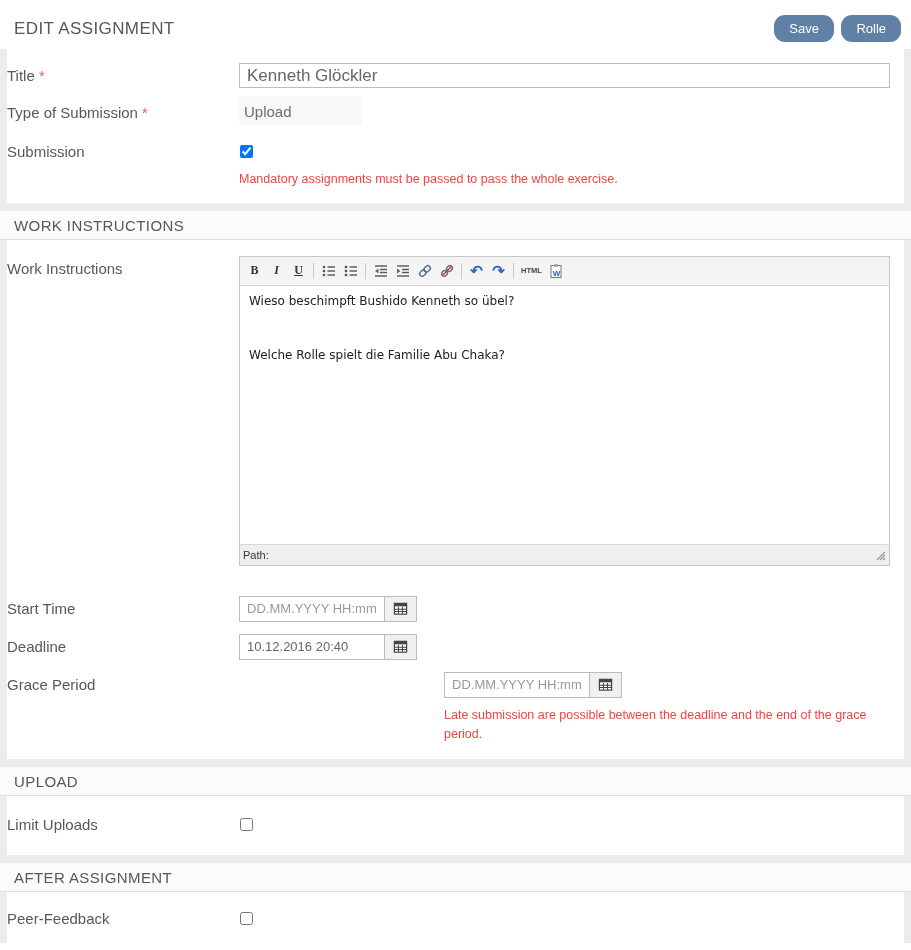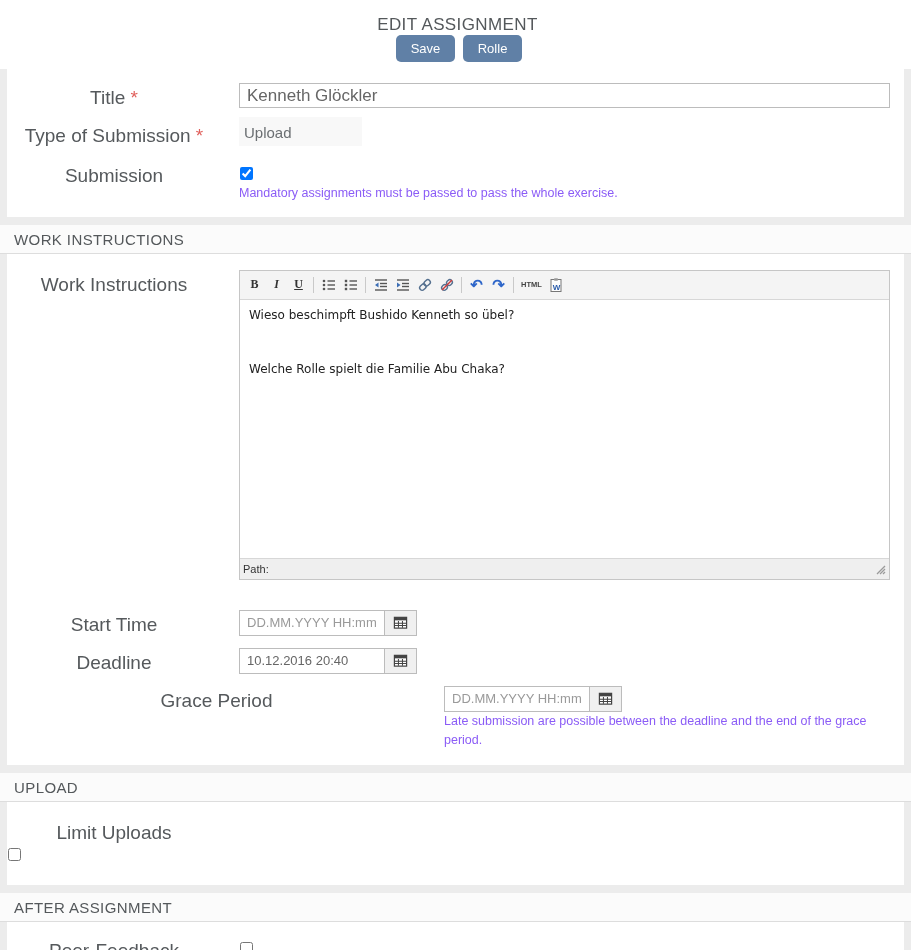--- a/index.html
+++ b/index.html
@@ -5,48 +5,48 @@
   html,body{margin:0;padding:0;}
   body{
     width:911px;
     background:#ffffff;
     font-family:"Liberation Sans", sans-serif;
     -webkit-font-smoothing:antialiased;
   }
   
   .form-head{
     display:flex;justify-content:space-between;align-items:center;
-    padding:15px 10px 7px 14px;background:#fff;flex-direction:column;
+    padding:15px 10px 7px 14px;background:#fff;
   }
   .page-title{
     font-size:17px;font-weight:400;color:#54585b;letter-spacing:.4px;margin:0;
   }
   .btn{
-    background:#6080a6;color:#fff;border:0;border-radius:5px;
+    background:#6080a6;color:#fff;border:0;border-radius:11px;
     font-family:"Liberation Sans",sans-serif;font-size:13px;
     padding:6px 15px;margin-left:3px;cursor:pointer;
   }
   
   .form-area{background:#ececec;padding-bottom:0;}
   .section-body{background:#fff;margin:0 7px;padding:6px 0 8px;}
   .section-head{
     margin-top:8px;background:#fbfbfb;border-bottom:1px solid #dddddd;
     padding:6px 14px 5px;font-size:15px;font-weight:400;color:#54585b;
     letter-spacing:.4px;
   }
   
   .row{display:flex;padding:6px 14px 6px 0;}
   .lbl{
-    flex:none;width:232px;text-align:center;padding:4px 18px 0 0;
-    font-size:19px;color:#55595c;box-sizing:border-box;
+    flex:none;width:232px;text-align:left;padding:4px 18px 0 0;
+    font-size:15px;color:#55595c;box-sizing:border-box;
   }
   .row.indent .lbl{width:437px;}
   .ctl{flex:1;min-width:0;}
   .star{color:#e0605c;}
-  .byline{margin-top:0;font-size:12.5px;color:#8b5cf6;line-height:1.5;}
+  .byline{margin-top:8px;font-size:12.5px;color:#ef4444;line-height:1.5;}
   input.text{
     display:block;width:100%;box-sizing:border-box;height:25px;
     border:1px solid #bcbcbc;padding:2px 7px;
     font-family:"Liberation Sans",sans-serif;font-size:17px;color:#666;
   }
   input::placeholder{color:#9a9a9a;}
   input[type=checkbox]{width:13px;height:13px;margin:4px 0 0 1px;}
   .upload-val{
     display:inline-block;font-size:15px;color:#6b6f72;
     background:#f8f8f8;padding:7px 70px 5px 5px;margin-top:-4px;
@@ -315,21 +315,21 @@
           </button>
         </div>
         <div class="byline">Late submission are possible between the deadline and the end of the grace period.</div>
       </div>
     </div>
   </div>
 
   <div class="section-head">UPLOAD</div>
 
   <div class="section-body">
-    <div class="row" style="padding-top:12px;padding-bottom:12px;flex-direction:column;">
+    <div class="row" style="padding-top:12px;padding-bottom:12px;">
       <div class="lbl" style="padding-top:2px;">Limit Uploads</div>
       <div class="ctl">
         <input type="checkbox" style="">
       </div>
     </div>
   </div>
 
   <div class="section-head">AFTER ASSIGNMENT</div>
 
   <div class="section-body">

